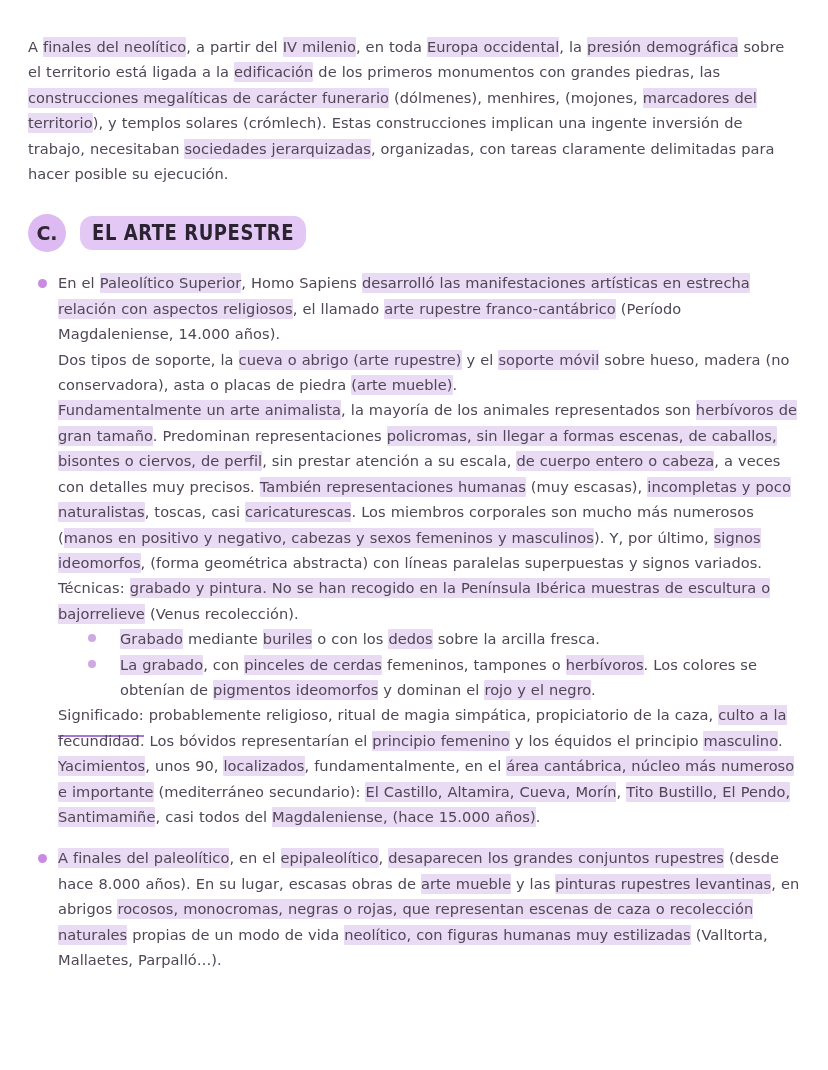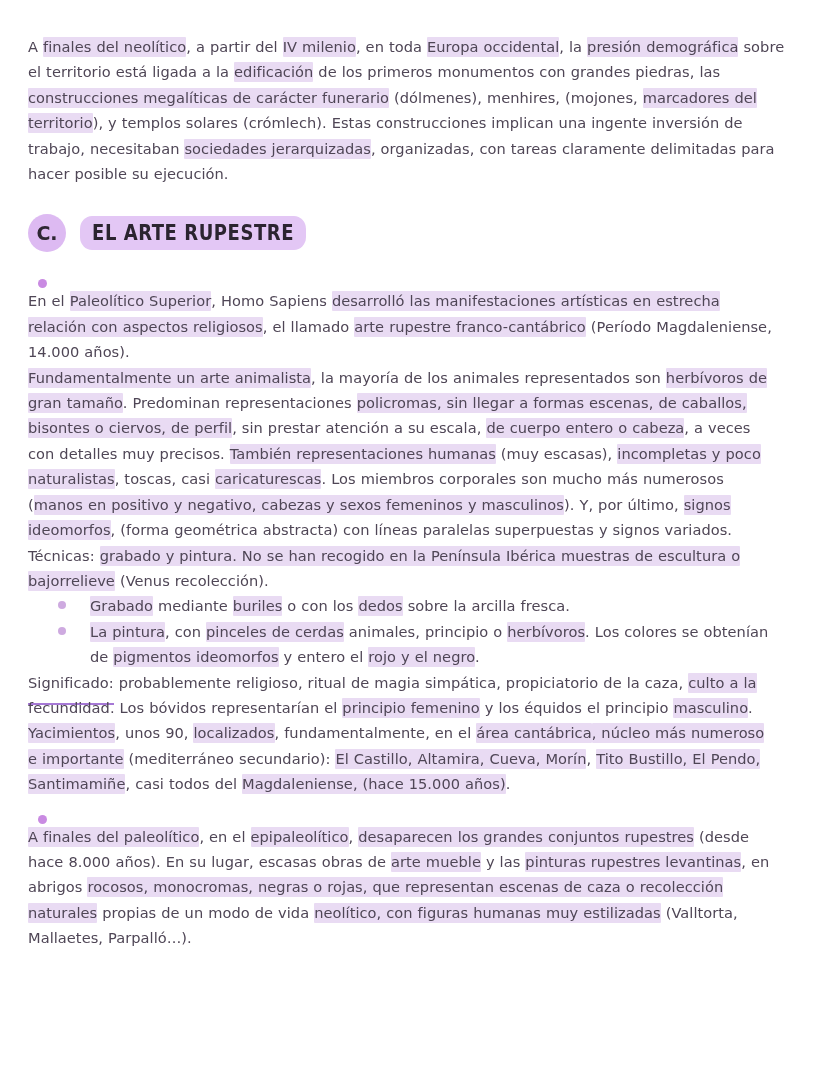--- a/index.html
+++ b/index.html
@@ -87,23 +87,22 @@
     transform: scaleX(0.93);
     transform-origin: left center;
   }
 
   
   .blk {
     display: flex;
     align-items: flex-start;
     margin: 0 0 0 0;
     padding: 0;
-    flex-direction: column;
   }
-  .blk + .blk { margin-top: 9px; }
+  .blk + .blk { margin-top: 16px; }
 
   .dot {
     flex: none;
     width: 9px;
     height: 9px;
     border-radius: 50%;
     background: #c98ae2;
     margin: 9px 11px 0 10px;
   }
   .dot.sub {
@@ -142,30 +141,31 @@
   <div class="section-head">
     <div class="sec-badge">C.</div>
     <div class="sec-title">EL ARTE RUPESTRE</div>
   </div>
 
   <div id="bullets-root">
       <div class="blk">
         <span class="dot"></span>
         <div class="blk-body">
           <div class="para tight"><span>En el </span><span class="hl">Paleolítico Superior</span><span>, Homo Sapiens </span><span class="hl">desarrolló las manifestaciones artísticas en estrecha relación con aspectos religiosos</span><span>, el llamado </span><span class="hl">arte rupestre franco-cantábrico</span><span> (Período Magdaleniense, 14.000 años).</span></div>
+          <div class="para tight"><span>Dos tipos de soporte, la </span><span class="hl">cueva o abrigo (arte rupestre)</span><span> y el </span><span class="hl">soporte móvil</span><span> sobre hueso, madera (no conservadora), asta o placas de piedra </span><span class="hl">(arte mueble)</span><span>.</span></div>
           <div class="para tight"><span class="hl">Fundamentalmente un arte animalista</span><span>, la mayoría de los animales representados son </span><span class="hl">herbívoros de gran tamaño</span><span>. Predominan representaciones </span><span class="hl">policromas, sin llegar a formas escenas, de caballos, bisontes o ciervos, de perfil</span><span>, sin prestar atención a su escala, </span><span class="hl">de cuerpo entero o cabeza</span><span>, a veces con detalles muy precisos.  </span><span class="hl">También representaciones humanas</span><span> (muy escasas), </span><span class="hl">incompletas y poco naturalistas</span><span>, toscas, casi </span><span class="hl">caricaturescas</span><span>. Los miembros corporales son mucho más numerosos (</span><span class="hl">manos en positivo y negativo, cabezas y sexos femeninos y masculinos</span><span>). Y, por último, </span><span class="hl">signos ideomorfos</span><span>, (forma geométrica abstracta) con líneas paralelas superpuestas y signos variados.</span></div>
           <div class="para tight"><span class="ul">Técnicas:</span><span> </span><span class="hl">grabado y pintura. No se han recogido en la Península Ibérica muestras de escultura o bajorrelieve</span><span> (Venus recolección).</span></div>
           <ul class="sublist">
             <li class="sub-item">
               <span class="dot sub"></span>
               <div class="para sub-body"><span class="hl">Grabado</span><span> mediante </span><span class="hl">buriles</span><span> o con los </span><span class="hl">dedos</span><span> sobre la arcilla fresca.</span></div>
             </li>
             <li class="sub-item">
               <span class="dot sub"></span>
-              <div class="para sub-body"><span class="hl">La pintura</span><span>, con </span><span class="hl">pinceles de cerdas</span><span> animales, principio o </span><span class="hl">herbívoros</span><span>. Los colores se obtenían de </span><span class="hl">pigmentos ideomorfos</span><span> y entero el </span><span class="hl">rojo y el negro</span><span>.</span></div>
+              <div class="para sub-body"><span class="hl">La grabado</span><span>, con </span><span class="hl">pinceles de cerdas</span><span> femeninos, tampones o </span><span class="hl">herbívoros</span><span>. Los colores se obtenían de </span><span class="hl">pigmentos ideomorfos</span><span> y dominan el </span><span class="hl">rojo y el negro</span><span>.</span></div>
             </li>
           </ul>
           <div class="para tight"><span class="ul">Significado:</span><span> probablemente religioso, ritual de magia simpática, propiciatorio de la caza, </span><span class="hl">culto a la</span><span> </span><span class="ul">fecundidad.</span><span> Los bóvidos representarían el </span><span class="hl">principio femenino</span><span> y los équidos el principio </span><span class="hl">masculino</span><span>.</span></div>
           <div class="para tight"><span class="hl">Yacimientos</span><span>, unos 90, </span><span class="hl">localizados</span><span>, fundamentalmente, en el </span><span class="hl">área cantábrica</span><span class="hl">, núcleo más numeroso e importante</span><span> (mediterráneo secundario): </span><span class="hl">El Castillo, Altamira, Cueva, Morín</span><span>, </span><span class="hl">Tito Bustillo, El Pendo, Santimamiñe</span><span>, casi todos del </span><span class="hl">Magdaleniense, (hace 15.000 años)</span><span>.</span></div>
         </div>
       </div>
       <div class="blk">
         <span class="dot"></span>
         <div class="blk-body">
           <div class="para tight"><span class="hl">A finales del paleolítico</span><span>, en el </span><span class="hl">epipaleolítico</span><span>, </span><span class="hl">desaparecen los grandes conjuntos rupestres</span><span> (desde hace 8.000 años). En su lugar, escasas obras de </span><span class="hl">arte mueble</span><span> y las </span><span class="hl">pinturas rupestres levantinas</span><span>, en abrigos </span><span class="hl">rocosos, monocromas, negras o rojas,  que representan escenas de caza o recolección naturales</span><span> propias de un modo de vida </span><span class="hl">neolítico, con figuras humanas muy estilizadas</span><span> (Valltorta, Mallaetes, Parpalló…).</span></div>

